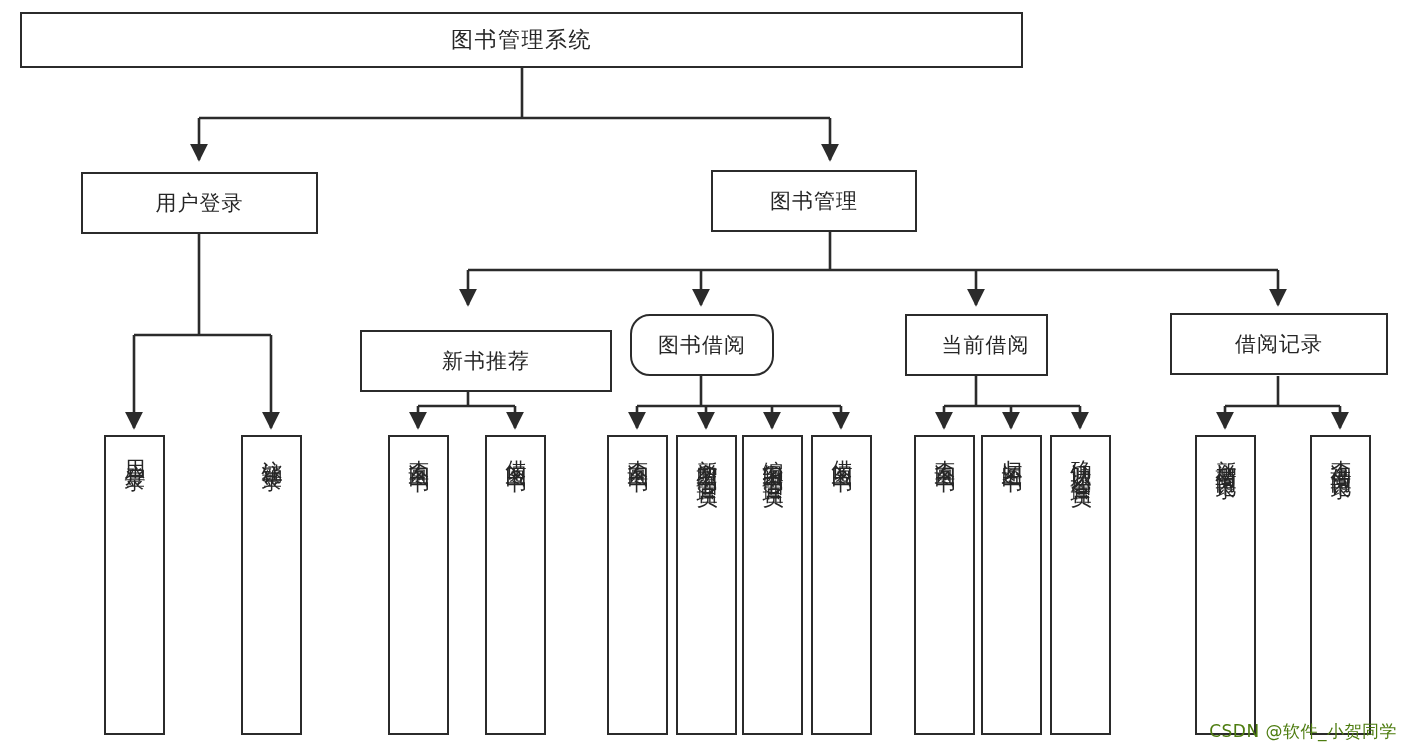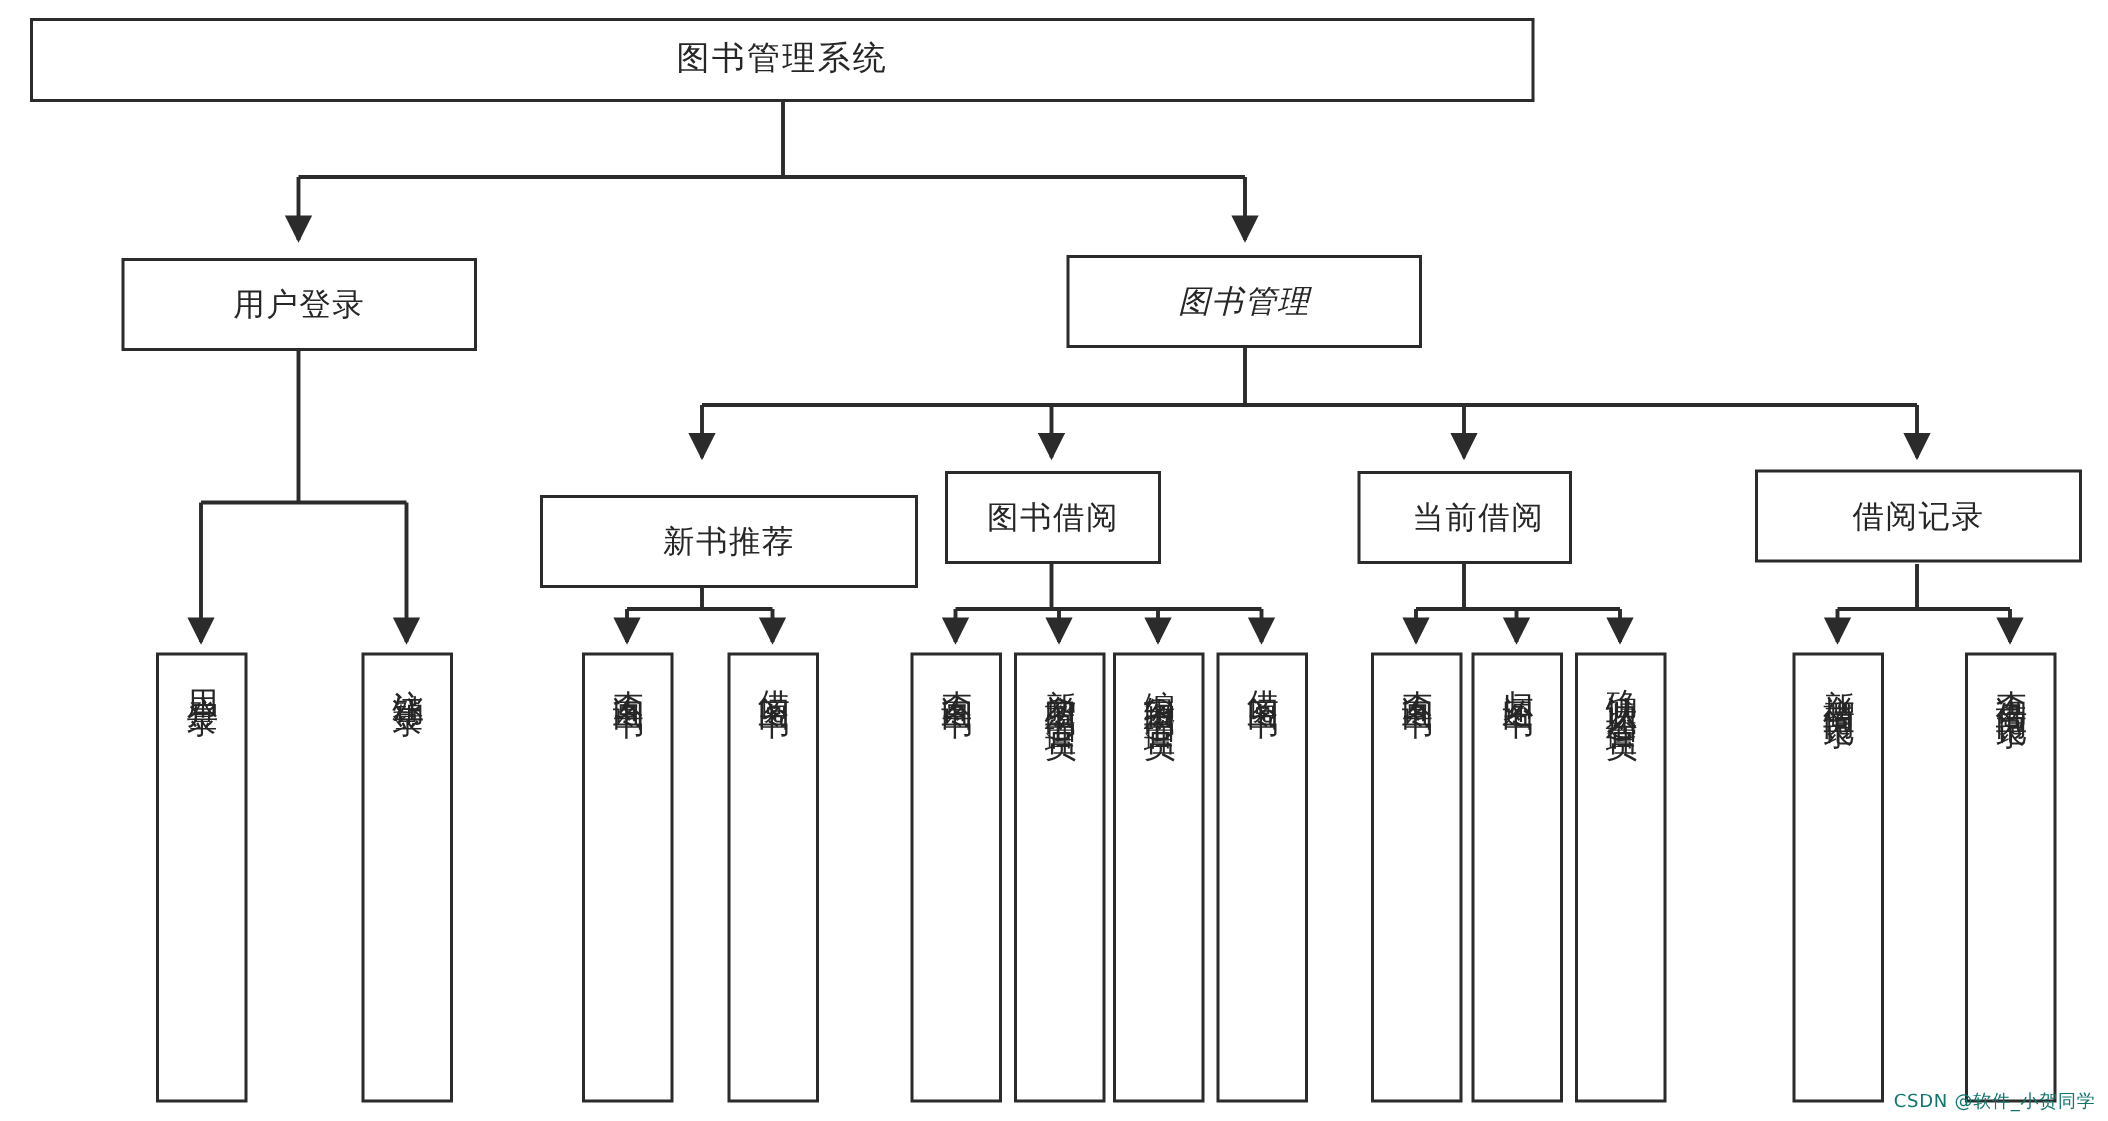--- a/index.html
+++ b/index.html
@@ -59,22 +59,22 @@
     position:absolute;
     left:0;top:0;
     width:1405px;height:747px;
     z-index:1;
     pointer-events:none;
   }
   .watermark{
     position:absolute;
     right:8px;
     bottom:4px;
-    font-size:12px;
-    color:#0f766e;
+    font-size:17px;
+    color:#4d7c0f;
     letter-spacing:0.5px;
     z-index:5;
     white-space:nowrap;
   }
 </style>
 </head>
 <body>
 
 <div id="canvas">
 
@@ -129,29 +129,29 @@
   </svg>
 
   <div class="node h root" style="left:20px;top:12px;width:1003px;height:56px;">
     <span class="label">图书管理系统</span>
   </div>
 
   <div class="node h" style="left:81px;top:172px;width:237px;height:62px;">
     <span class="label">用户登录</span>
   </div>
 
-  <div class="node h" style="left:711px;top:170px;width:237px;height:62px;font-style:italic;">
+  <div class="node h" style="left:711px;top:170px;width:206px;height:62px;">
     <span class="label">图书管理</span>
   </div>
 
   <div class="node h" style="left:360px;top:330px;width:252px;height:62px;justify-content:center;">
     <span class="label">新书推荐</span>
   </div>
 
-  <div class="node h" style="left:630px;top:314px;width:144px;height:62px;">
+  <div class="node h" style="left:630px;top:314px;width:144px;height:62px;border-radius:20px;">
     <span class="label">图书借阅</span>
   </div>
 
   <div class="node h" style="left:905px;top:314px;width:143px;height:62px;padding-left:18px;">
     <span class="label">当前借阅</span>
   </div>
 
   <div class="node h" style="left:1170px;top:313px;width:218px;height:62px;">
     <span class="label">借阅记录</span>
   </div>

